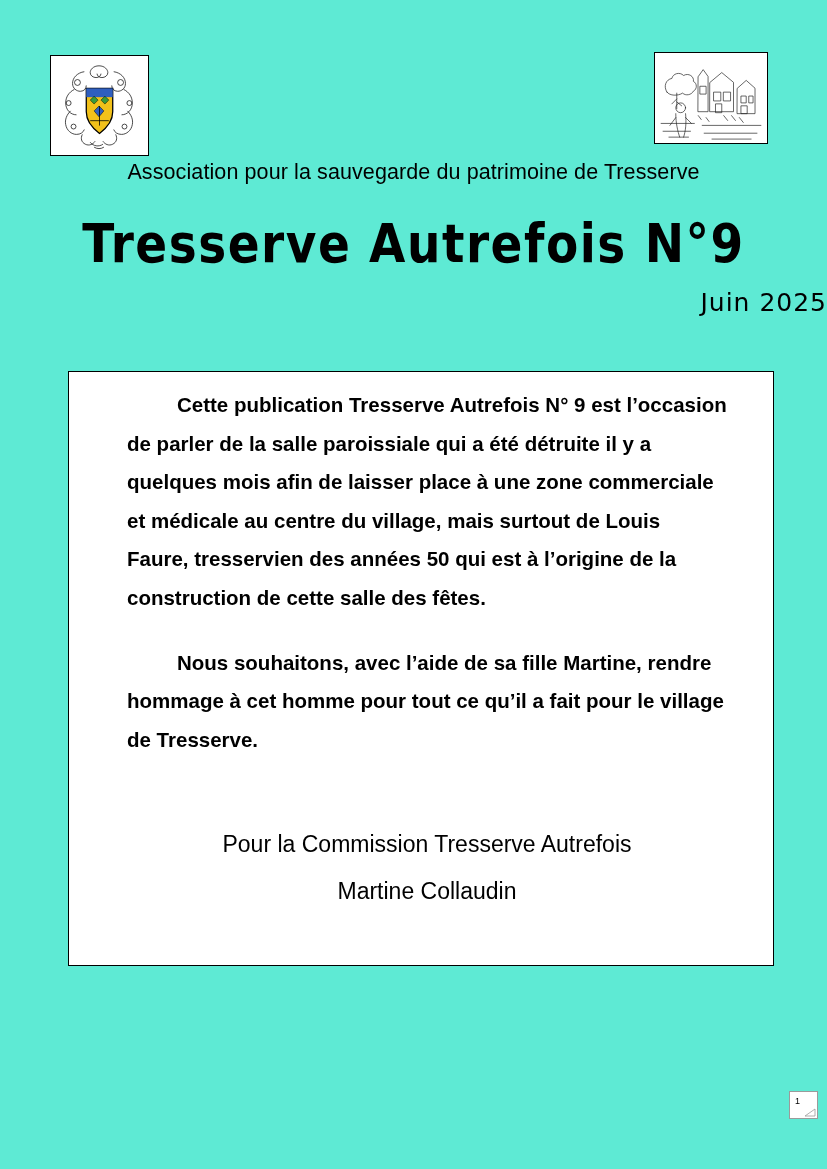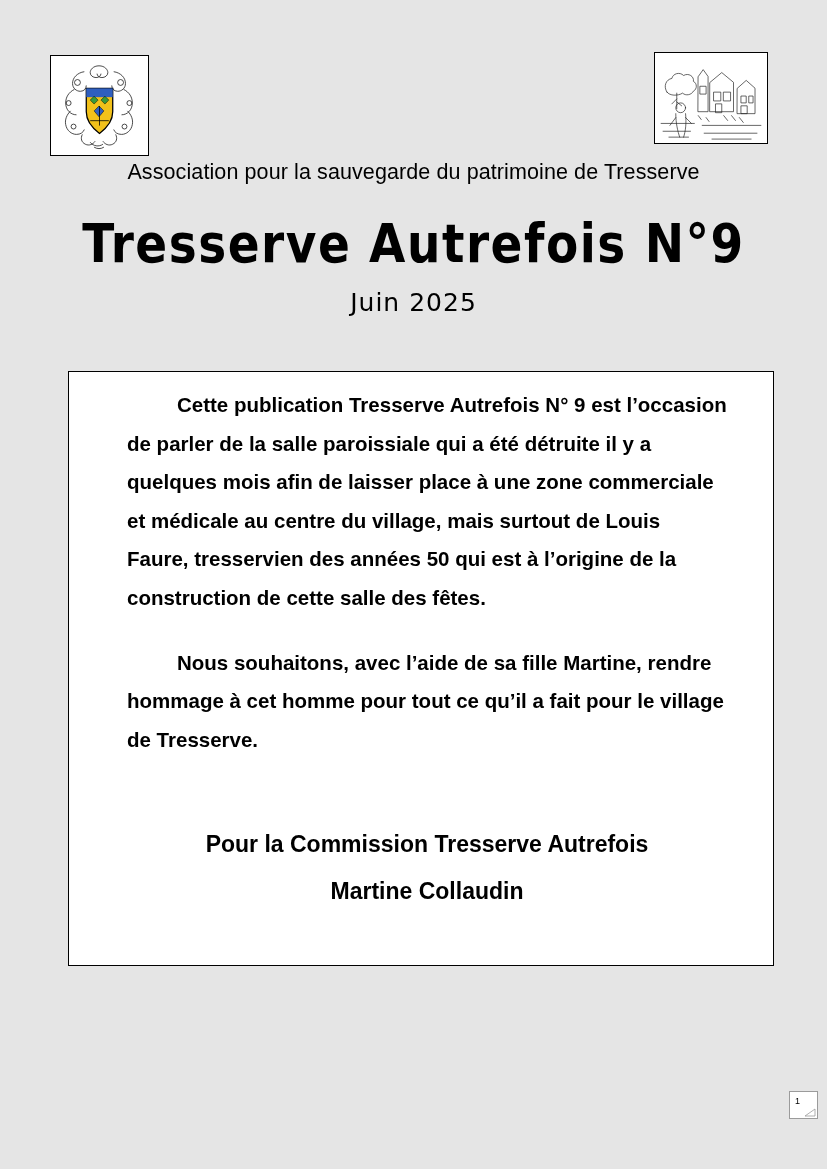--- a/index.html
+++ b/index.html
@@ -12,21 +12,21 @@
     height: 1169px;
     position: relative;
     font-family: "Liberation Sans", sans-serif;
     color: #000000;
     overflow: hidden;
   }
 
   .page {
     position: absolute;
     inset: 0;
-    background: #e5e5e5;
+    background: #5eead4;
   }
 
   
   .crest {
     position: absolute;
     left: 50px;
     top: 55px;
     width: 99px;
     height: 101px;
     border: 1.5px solid #000;
@@ -73,21 +73,21 @@
     transform: scaleY(1.12);
     transform-origin: center top;
     color: #000;
   }
 
   .sub-title {
     position: absolute;
     left: 0;
     right: 0;
     top: 288px;
-    text-align: center;
+    text-align: right;
     font-size: 25px;
     font-family: "DejaVu Sans", sans-serif;
     letter-spacing: 1px;
     color: #000;
   }
 
   
   .edito-box {
     position: absolute;
     left: 68px;
@@ -109,21 +109,21 @@
     margin: 0;
   }
   .edito-p.second {
     margin-top: 26px;
   }
 
   .signature {
     margin-top: 62px;
     text-align: center;
     font-size: 23px;
-    font-weight: bold;
+    font-weight: normal;
     line-height: 47px;
     color: #000;
   }
 
   
   .page-number-box {
     position: absolute;
     left: 789px;
     top: 1091px;
     width: 29px;

